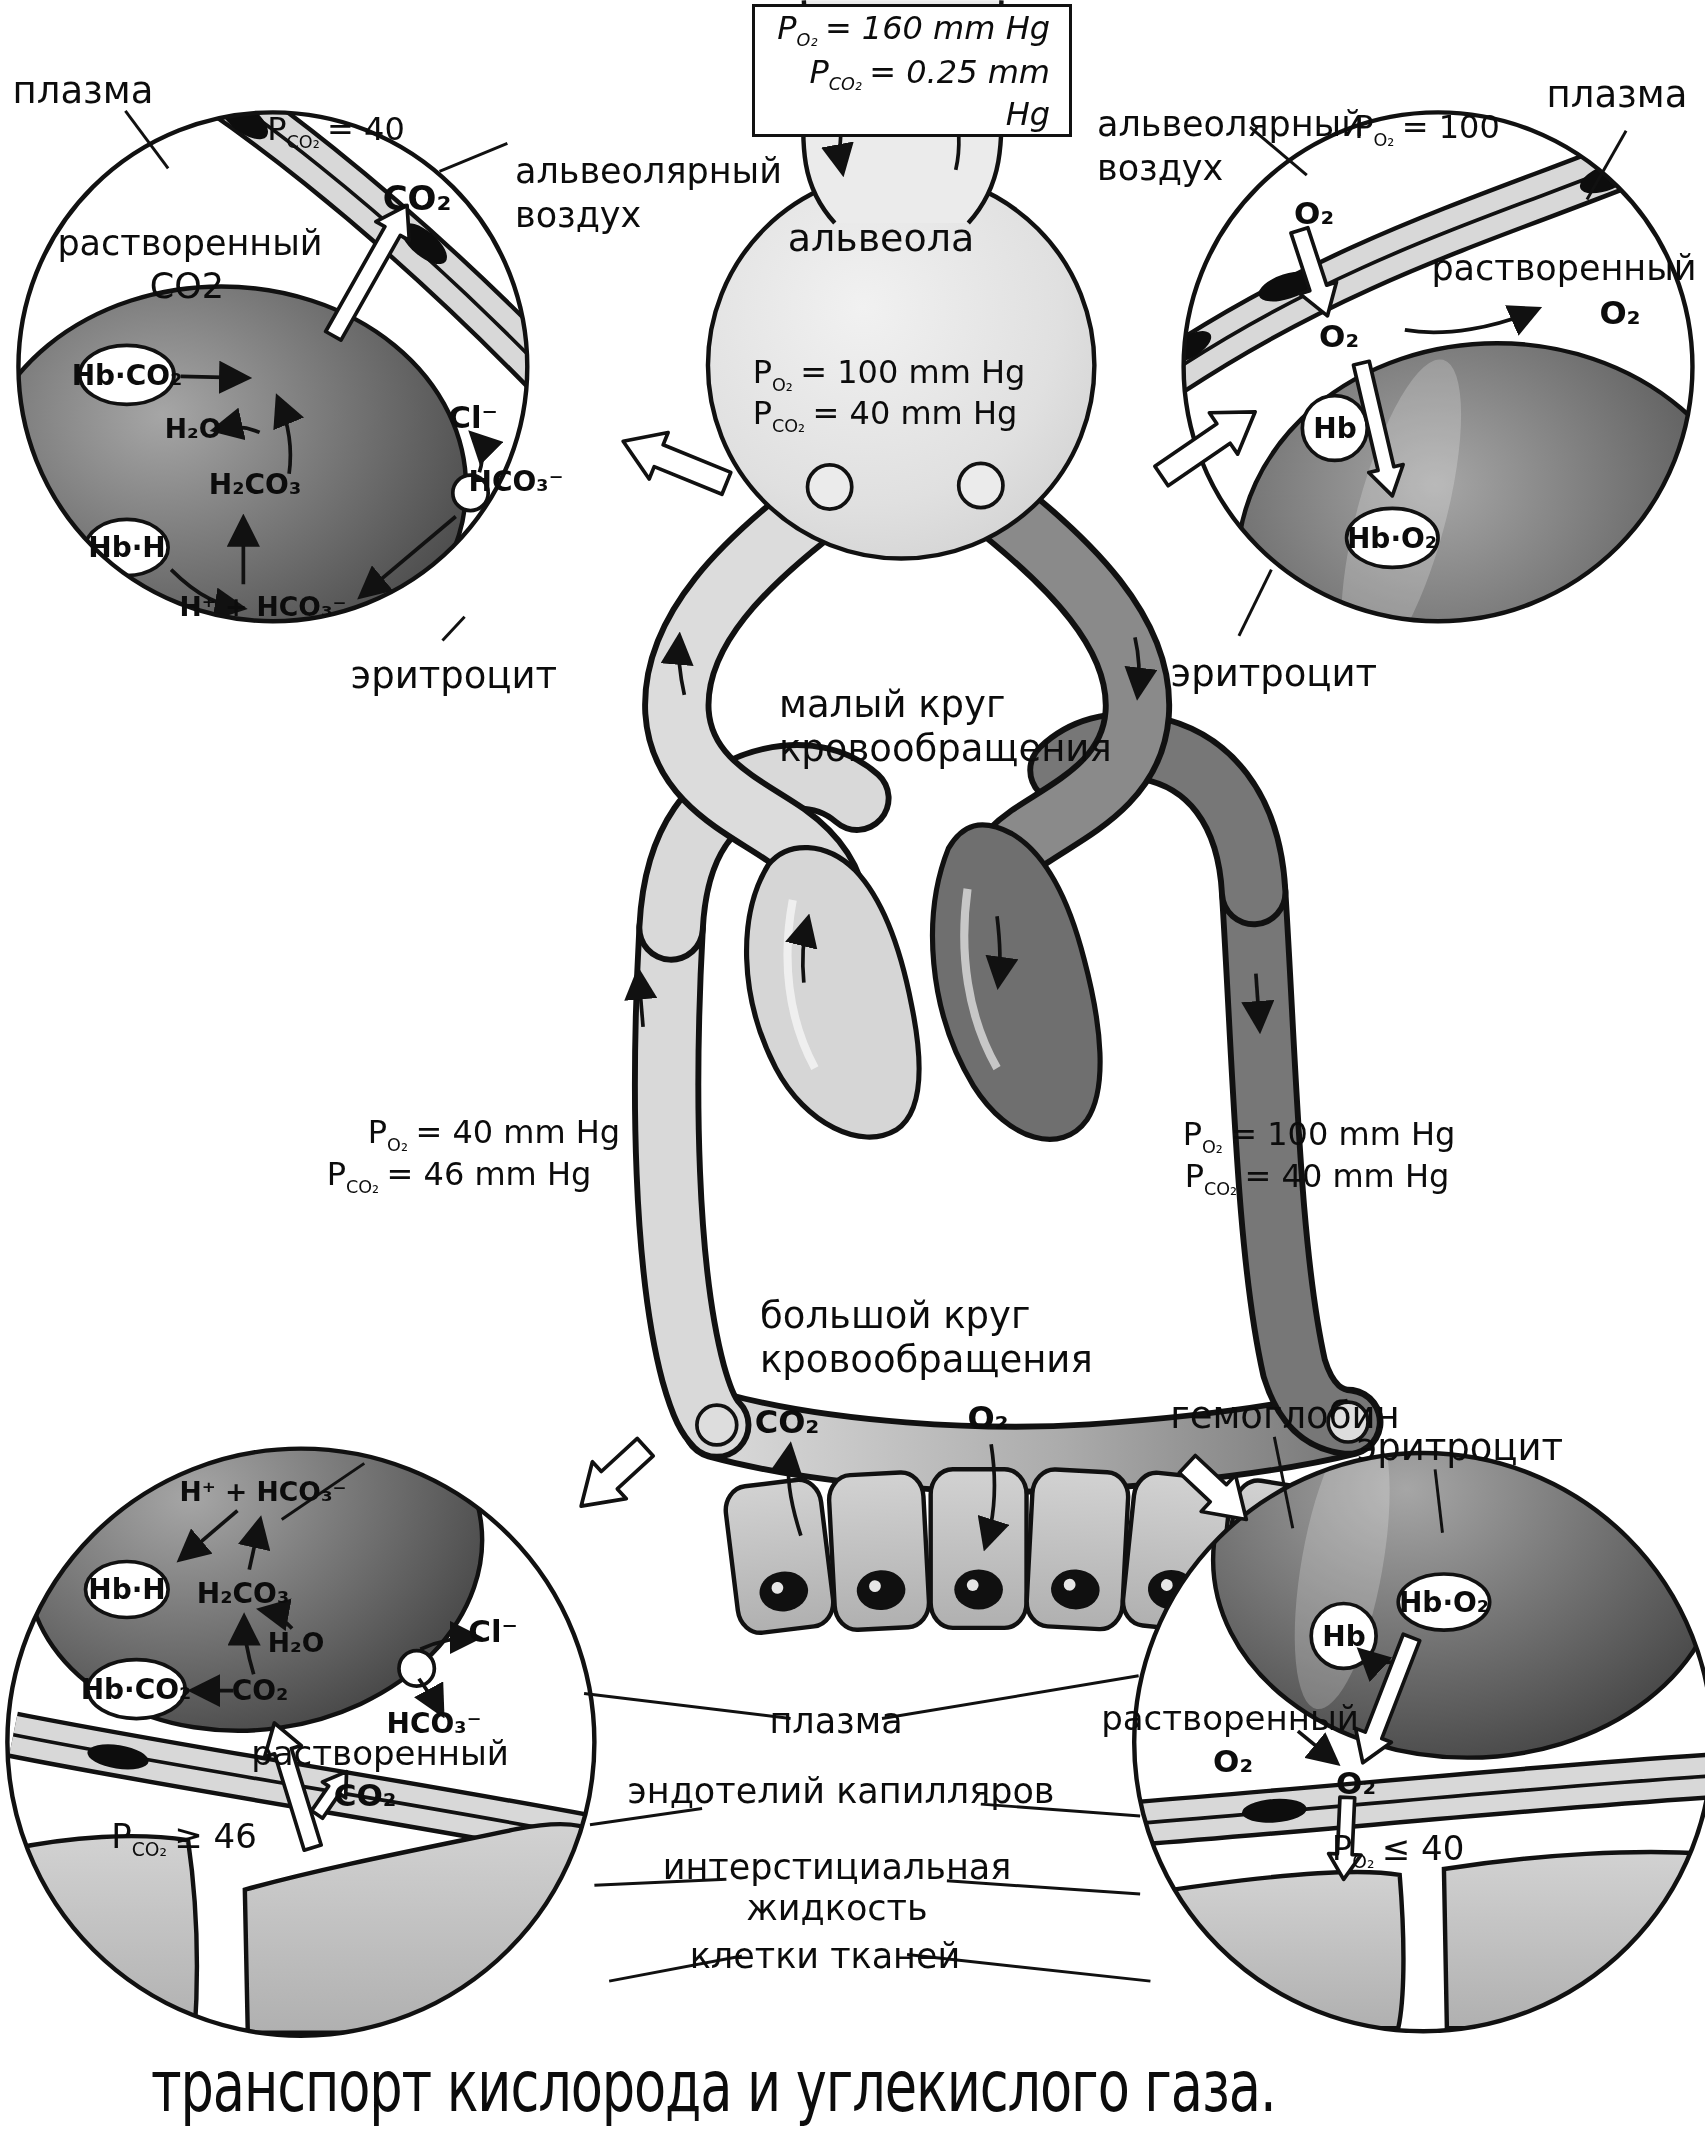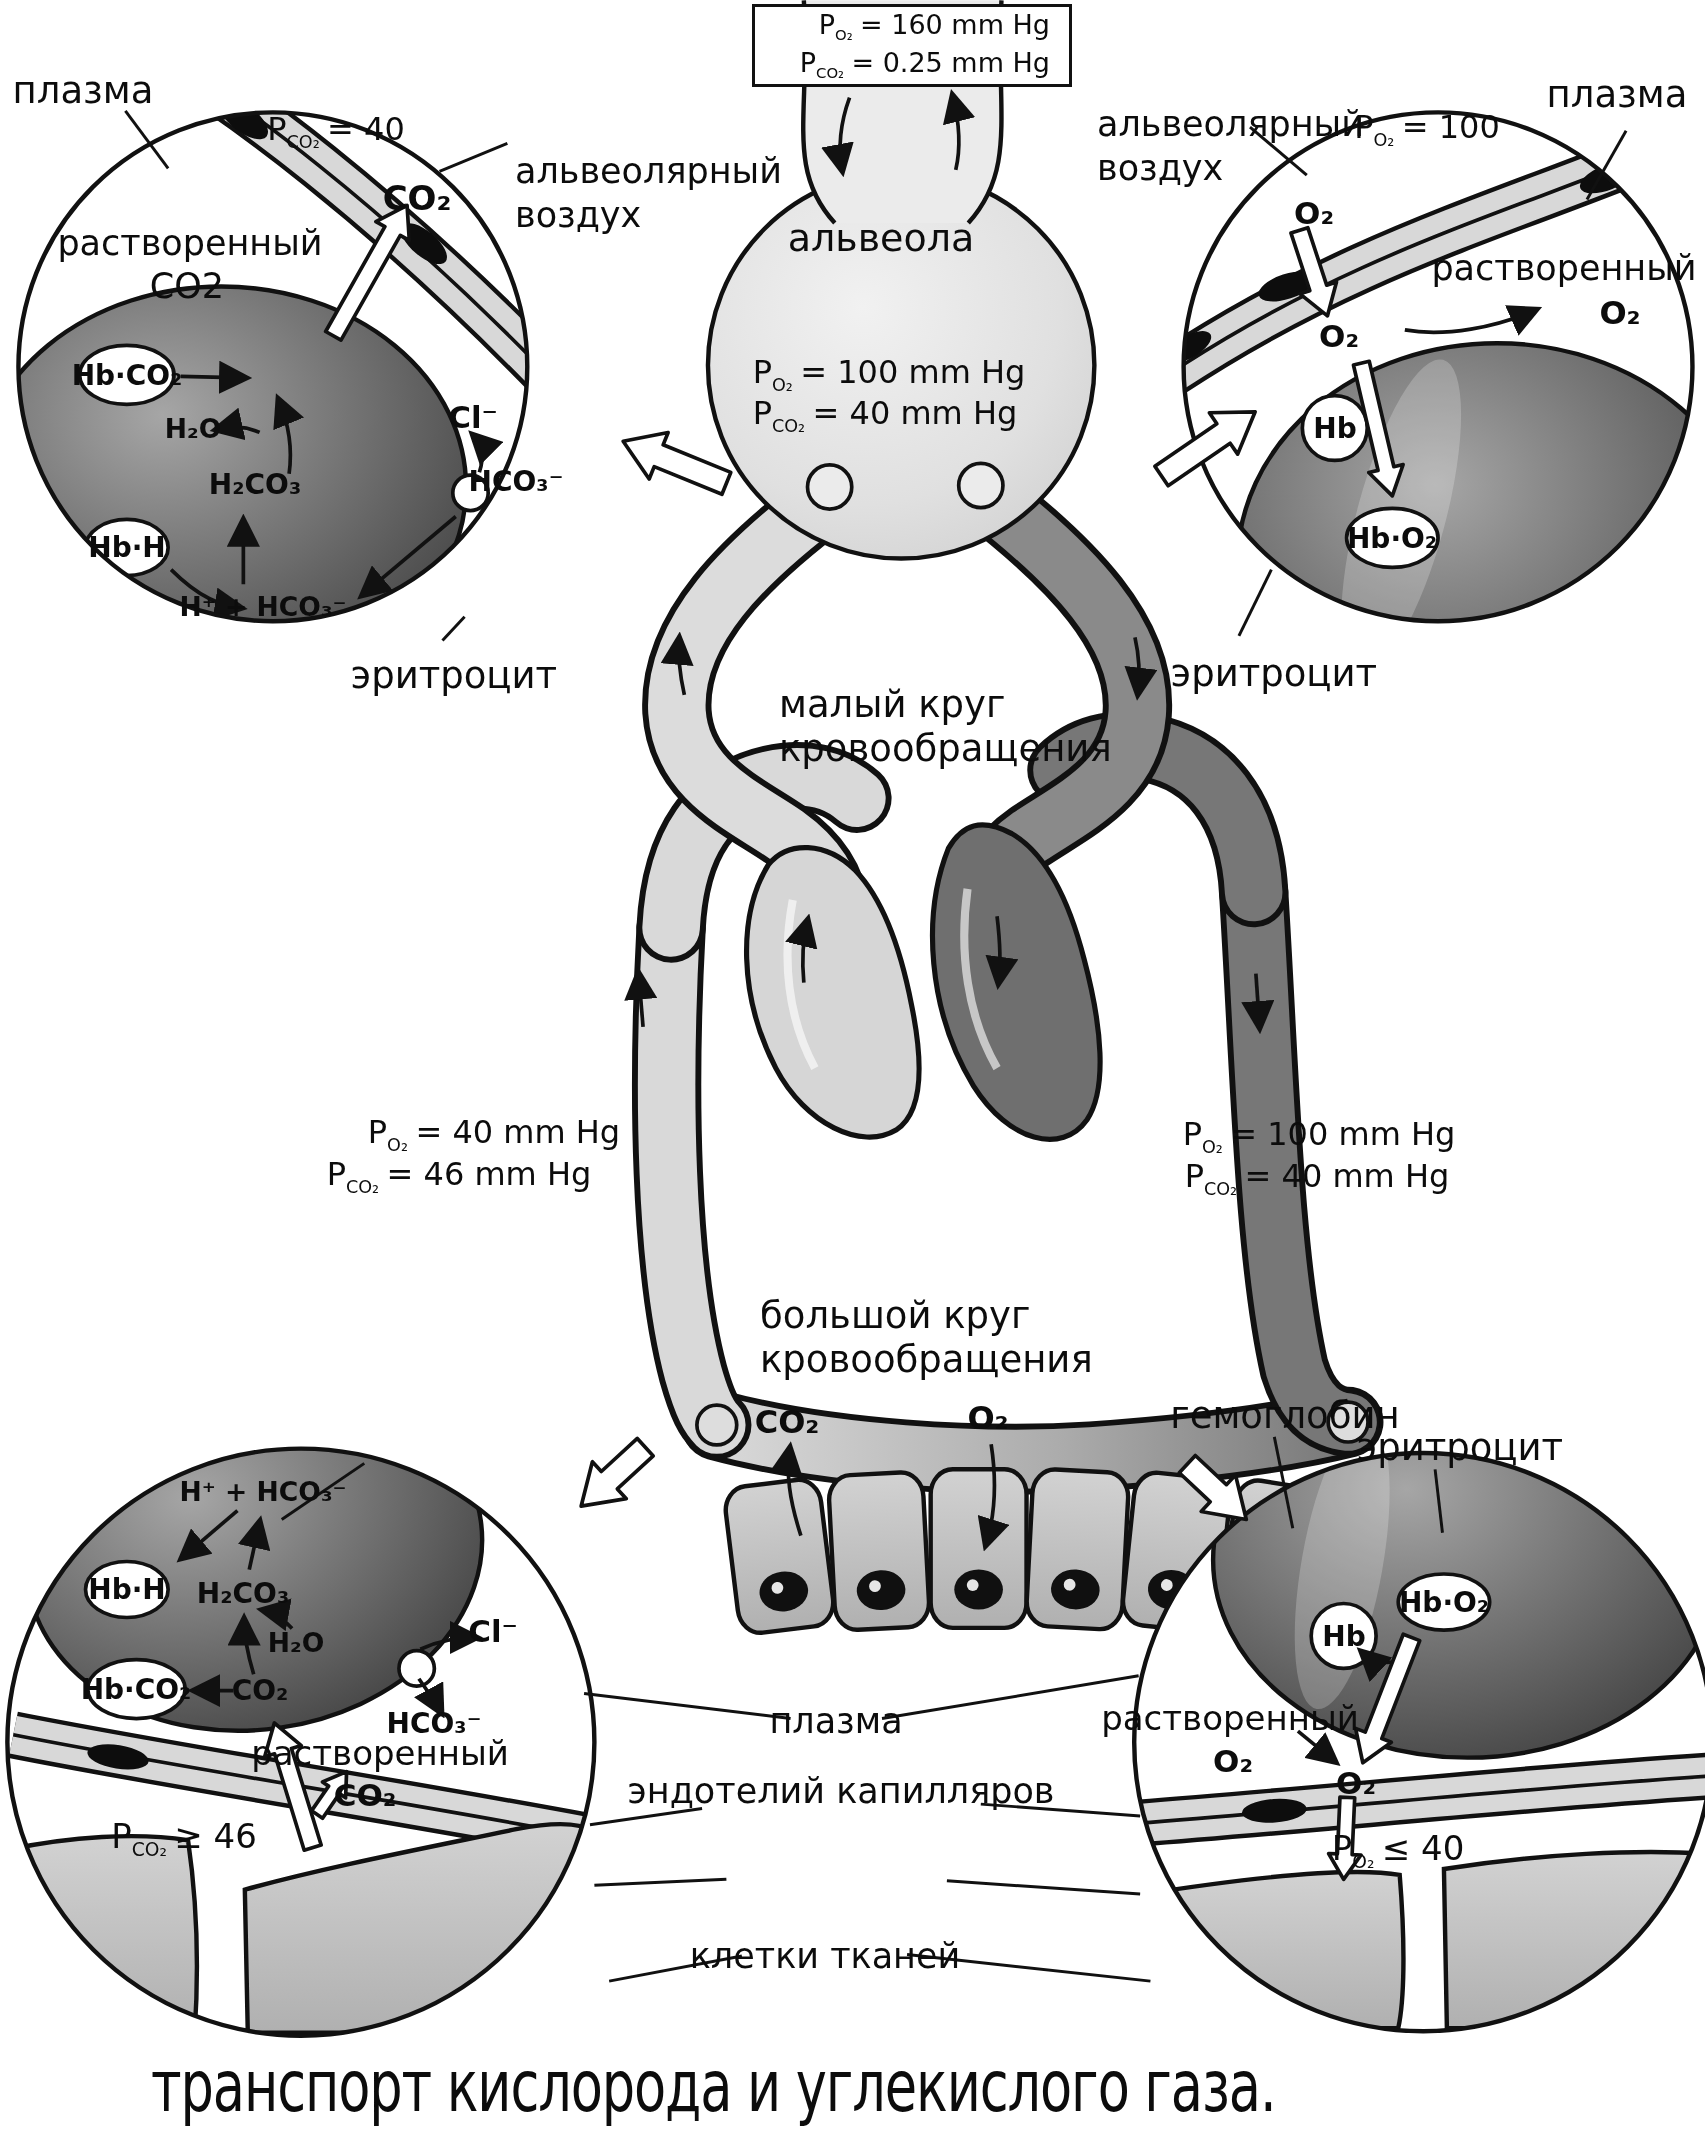--- a/index.html
+++ b/index.html
@@ -276,21 +276,21 @@
         <polygon points="462.4,460.9 542.8,318.7 555.0,325.6 552.0,278.0 509.7,300.0 521.9,306.9 441.6,449.1" fill="#fff" stroke="#111" stroke-width="5" stroke-linejoin="round"></polygon>
         <polygon points="1750.6,315.7 1776.1,393.7 1762.8,398.1 1800.0,428.0 1812.3,381.9 1799.0,386.3 1773.4,308.3" fill="#fff" stroke="#111" stroke-width="5" stroke-linejoin="round"></polygon>
         <polygon points="1835.3,494.5 1868.7,637.5 1856.0,640.4 1888.0,672.0 1902.7,629.5 1890.1,632.5 1856.7,489.5" fill="#fff" stroke="#111" stroke-width="5" stroke-linejoin="round"></polygon>
         <polygon points="435.5,2501.5 395.2,2370.7 408.6,2366.6 372.0,2336.0 358.9,2381.9 372.3,2377.8 412.5,2508.5" fill="#fff" stroke="#111" stroke-width="5" stroke-linejoin="round"></polygon>
         <polygon points="437.4,2465.1 460.4,2431.8 468.6,2437.5 470.0,2402.0 437.3,2415.9 445.6,2421.6 422.6,2454.9" fill="#fff" stroke="#111" stroke-width="5" stroke-linejoin="round"></polygon>
         <polygon points="1902.8,2215.7 1851.3,2348.4 1838.2,2343.3 1848.0,2390.0 1886.7,2362.1 1873.7,2357.1 1925.2,2224.3" fill="#fff" stroke="#111" stroke-width="5" stroke-linejoin="round"></polygon>
         <polygon points="1817.0,2436.6 1813.5,2513.6 1801.6,2513.0 1822.0,2548.0 1845.5,2515.0 1833.5,2514.5 1837.0,2437.4" fill="#fff" stroke="#111" stroke-width="5" stroke-linejoin="round"></polygon>
       </g>
 </svg>
 
-<div class="pbox" style="left:752px;top:4.4px;width:314px;font-size:27px;">
+<div class="pbox" style="left:752px;top:4.4px;width:314px;font-size:32px;font-style:italic;">
   <div class="pline"><span>P</span><sub class="psub">O₂</sub><span class="prest">=  160 mm Hg</span></div>
   <div class="pline"><span>P</span><sub class="psub">CO₂</sub><span class="prest">=  0.25 mm Hg</span></div>
 </div>
 
 <div class="lbl c" style="left:881px;top:238px;font-size:38px;">альвеола</div>
 <div class="lbl c" style="left:889px;top:374px;font-size:32px;"><span>P</span><sub class="psub">O₂</sub><span class="prest">= 100 mm Hg</span></div>
 <div class="lbl c" style="left:885px;top:415px;font-size:32px;"><span>P</span><sub class="psub">CO₂</sub><span class="prest">=  40 mm Hg</span></div>
 
 <div class="lbl c" style="left:83px;top:90px;font-size:37px;">плазма</div>
 <div class="lbl c" style="left:336px;top:131px;font-size:32px;"><span>P</span><sub class="psub">CO₂</sub><span class="prest">= 40</span></div>
@@ -359,18 +359,22 @@
 
 <div class="lbl c chem" style="left:1344px;top:1636px;font-size:28px;">Hb</div>
 <div class="lbl c chem" style="left:1444px;top:1602px;font-size:28px;">Hb·O₂</div>
 <div class="lbl c" style="left:1230px;top:1718px;font-size:34px;">растворенный</div>
 <div class="lbl c chem" style="left:1233px;top:1761px;font-size:31px;">O₂</div>
 <div class="lbl c chem" style="left:1356px;top:1783px;font-size:31px;">O₂</div>
 <div class="lbl c" style="left:1398px;top:1850px;font-size:34px;"><span>P</span><sub class="psub">O₂</sub><span class="prest">≤ 40</span></div>
 
 <div class="lbl c" style="left:836px;top:1721px;font-size:35px;">плазма</div>
 <div class="lbl c" style="left:841px;top:1791px;font-size:35px;">эндотелий капилляров</div>
+<div class="lbl c" style="left:837px;top:1888px;font-size:35px;line-height:41px;">
+  <div>интерстициальная</div>
+      <div>жидкость</div>
+</div>
 <div class="lbl c" style="left:825px;top:1956px;font-size:35px;">клетки тканей</div>
 
 <div class="lbl" style="left:151px;top:2044px;font-size:72px;transform:scaleX(0.73);transform-origin:left top;letter-spacing:-1.5px;">транспорт кислорода и углекислого газа.</div>
 
 </div>
 
 
 </body></html>

